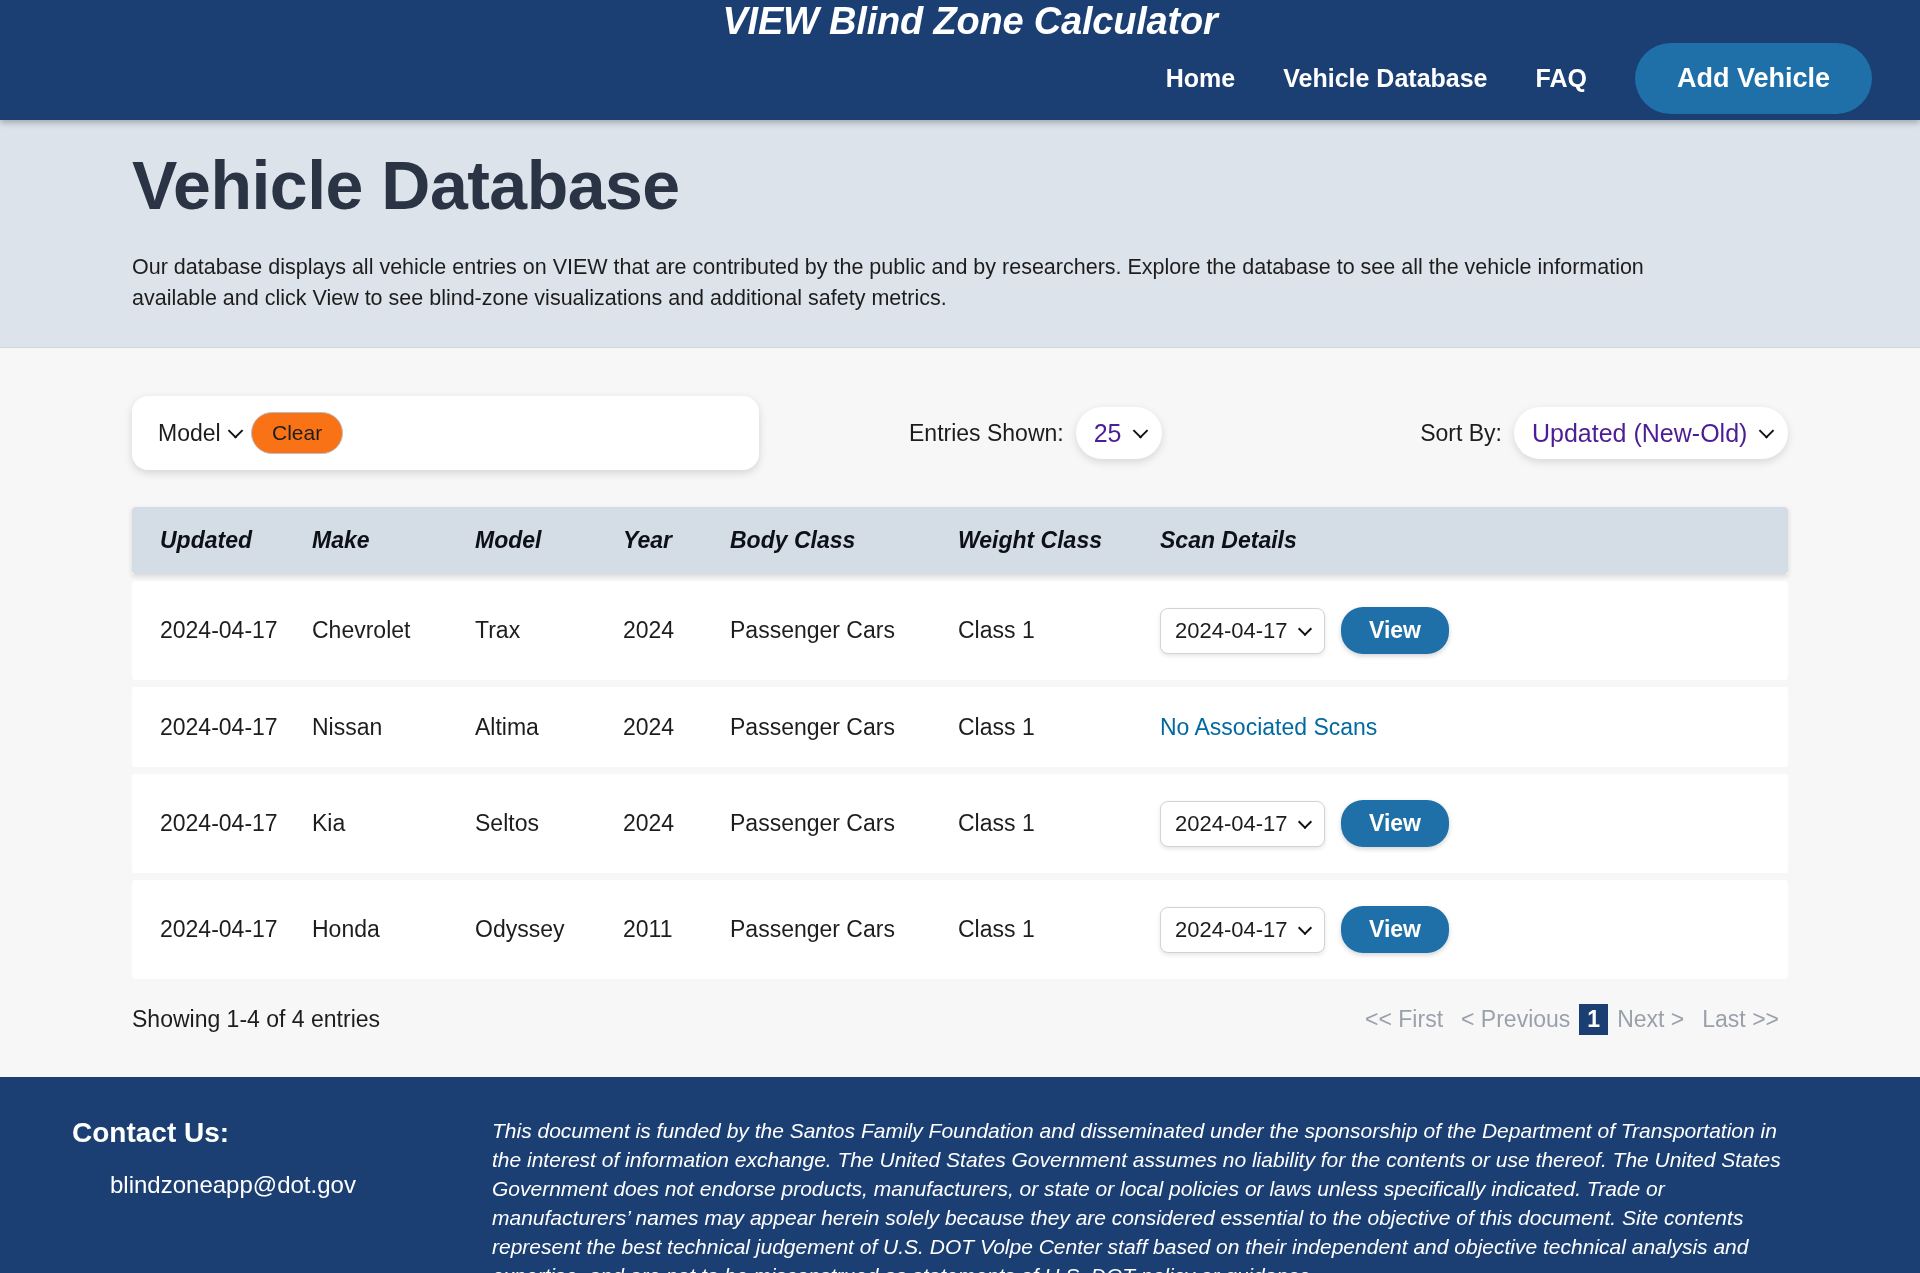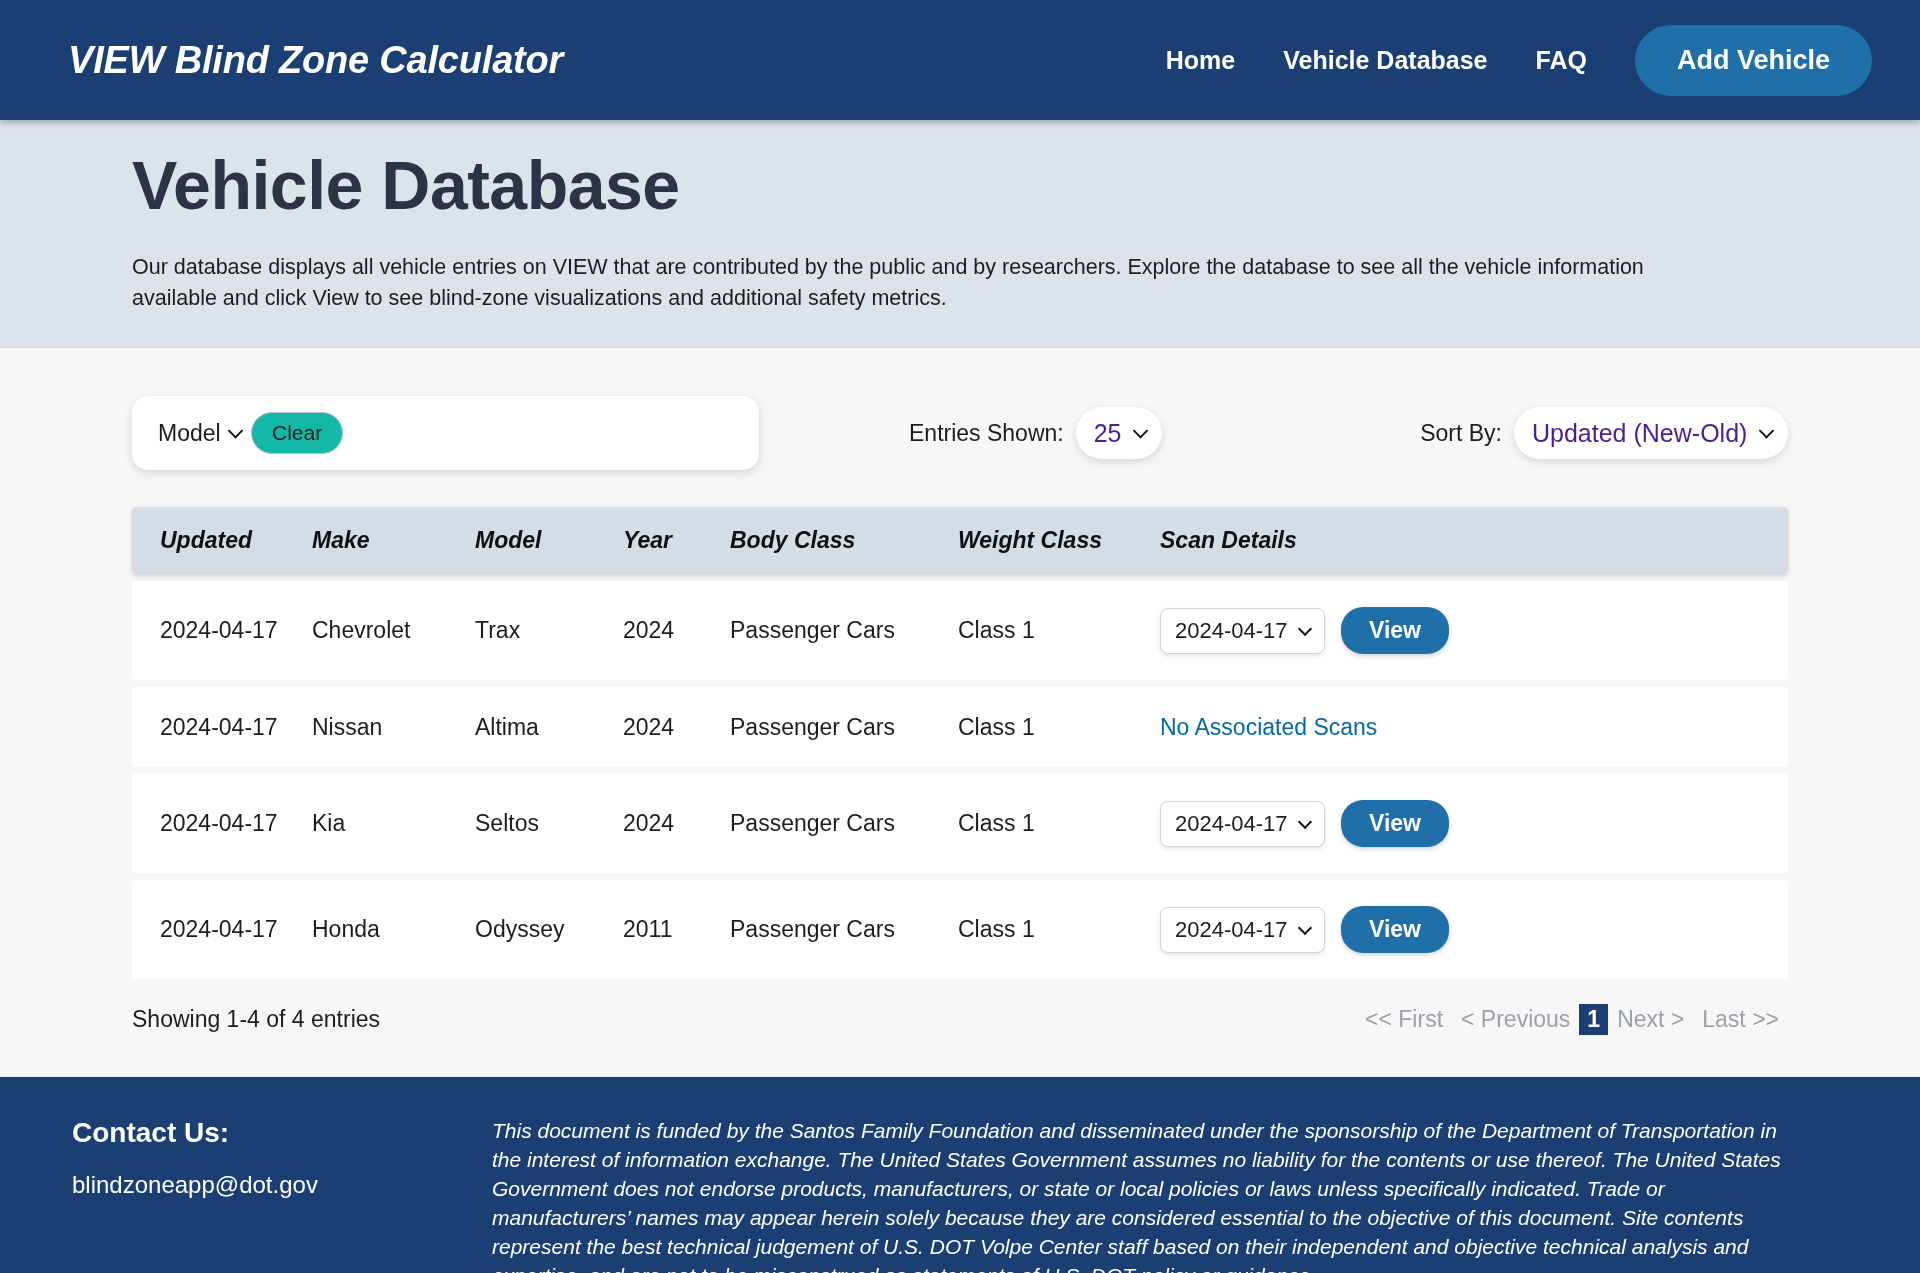--- a/index.html
+++ b/index.html
@@ -14,20 +14,21 @@
   
   .navbar {
     height: 120px;
     background: #1b3f72;
     display: flex;
     align-items: center;
     padding: 0 48px 0 68px;
     box-shadow: 0 3px 6px rgba(0,0,0,0.25);
     position: relative;
     z-index: 5;
+    flex-direction: column;
   }
   .brand {
     color: #ffffff;
     font-size: 38px;
     font-weight: bold;
     font-style: italic;
     letter-spacing: -0.2px;
     white-space: nowrap;
   }
   .nav-right {
@@ -133,21 +134,21 @@
     outline: none;
     font-family: "Liberation Sans", sans-serif;
     font-size: 23px;
     color: #1d1d1d;
     background: transparent;
     padding-left: 18px;
   }
   .search-input::placeholder { color: #6b7280; }
   .clear-btn {
     border: 1.5px solid #b9bec6;
-    background: #14b8a6;
+    background: #f97316;
     border-radius: 22px;
     font-family: "Liberation Sans", sans-serif;
     font-size: 21px;
     color: #1d1d1d;
     padding: 8px 20px;
     cursor: pointer;
     white-space: nowrap;
   }
 
   .entries-group {
@@ -327,21 +328,21 @@
     display: flex;
     padding: 40px 80px 34px 72px;
     color: #ffffff;
   }
   .footer-left { width: 420px; flex-shrink: 0; }
   .contact-title {
     font-size: 28px;
     font-weight: bold;
     margin: 0 0 22px 0;
   }
-  .contact-email { font-size: 24px; }
+  .contact-email { font-size: 24px; margin-left: 38px; }
   .footer-right {
     flex: 1;
     font-size: 21px;
     font-style: italic;
     line-height: 1.38;
     padding-right: 48px;
   }
 </style>
 </head>
 <body>

